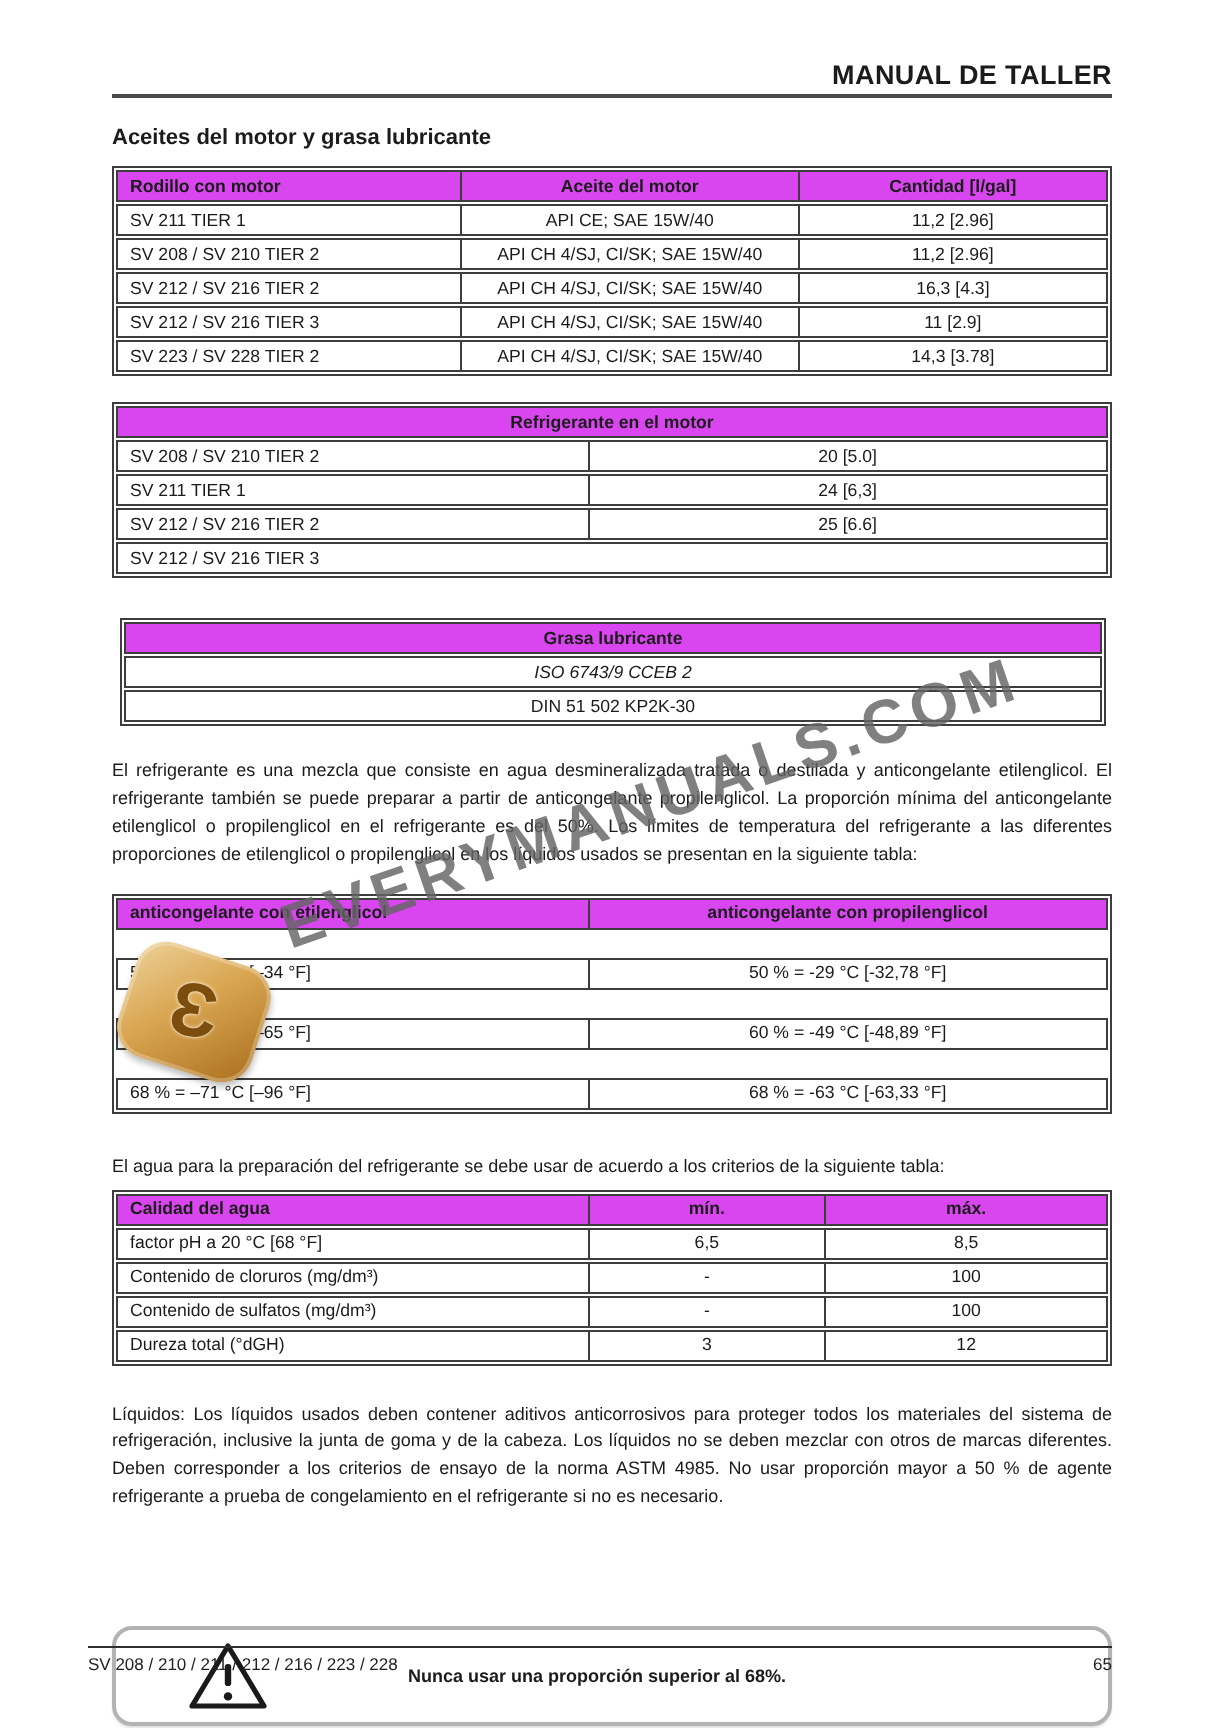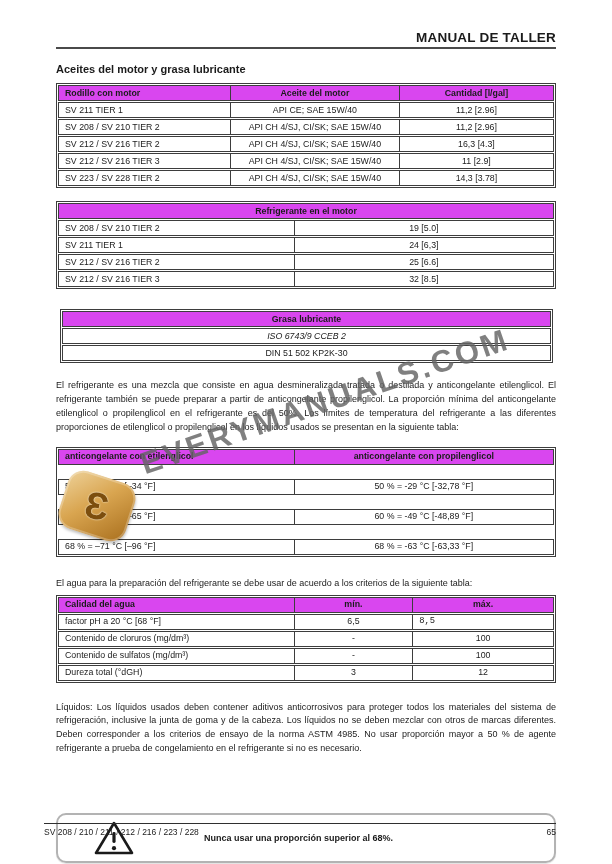--- a/index.html
+++ b/index.html
@@ -89,33 +89,32 @@
         <div class="tcell" style="width: 31.2%; text-align: center;">14,3 [3.78]</div>
       </div>
     </div>
 
   <div class="tbl t2">
       <div class="trow thead">
         <div class="tcell" style="width: 100%; text-align: center;">Refrigerante en el motor</div>
       </div>
       <div class="trow">
         <div class="tcell" style="width: 47.5%; text-align: left;">SV 208 / SV 210 TIER 2</div>
-        <div class="tcell" style="width: 52.5%; text-align: center;">19 [5.0]</div>
+        <div class="tcell" style="width: 52.5%; text-align: center;">20 [5.0]</div>
       </div>
       <div class="trow">
         <div class="tcell" style="width: 47.5%; text-align: left;">SV 211 TIER 1</div>
         <div class="tcell" style="width: 52.5%; text-align: center;">24 [6,3]</div>
       </div>
       <div class="trow">
         <div class="tcell" style="width: 47.5%; text-align: left;">SV 212 / SV 216 TIER 2</div>
         <div class="tcell" style="width: 52.5%; text-align: center;">25 [6.6]</div>
       </div>
       <div class="trow">
         <div class="tcell" style="width: 47.5%; text-align: left;">SV 212 / SV 216 TIER 3</div>
-        <div class="tcell" style="width: 52.5%; text-align: center;">32 [8.5]</div>
       </div>
     </div>
 
   <div class="tbl t3">
       <div class="trow thead">
         <div class="tcell" style="width: 100%; text-align: center;">Grasa lubricante</div>
       </div>
       <div class="trow">
         <div class="tcell" style="width: 100%; text-align: center; font-style: italic;">ISO 6743/9 CCEB 2</div>
       </div>
@@ -149,21 +148,21 @@
 
   <div class="tbl t5">
       <div class="trow thead">
         <div class="tcell" style="width: 47.5%; text-align: left;">Calidad del agua</div>
         <div class="tcell" style="width: 24%; text-align: center;">mín.</div>
         <div class="tcell" style="width: 28.5%; text-align: center;">máx.</div>
       </div>
       <div class="trow">
         <div class="tcell" style="width: 47.5%; text-align: left;">factor pH a 20 °C [68 °F]</div>
         <div class="tcell" style="width: 24%; text-align: center;">6,5</div>
-        <div class="tcell" style="width: 28.5%;  font-family: Liberation Mono, monospace;">8,5</div>
+        <div class="tcell" style="width: 28.5%; text-align: center;">8,5</div>
       </div>
       <div class="trow">
         <div class="tcell" style="width: 47.5%; text-align: left;">Contenido de cloruros (mg/dm³)</div>
         <div class="tcell" style="width: 24%; text-align: center;">-</div>
         <div class="tcell" style="width: 28.5%; text-align: center;">100</div>
       </div>
       <div class="trow">
         <div class="tcell" style="width: 47.5%; text-align: left;">Contenido de sulfatos (mg/dm³)</div>
         <div class="tcell" style="width: 24%; text-align: center;">-</div>
         <div class="tcell" style="width: 28.5%; text-align: center;">100</div>

